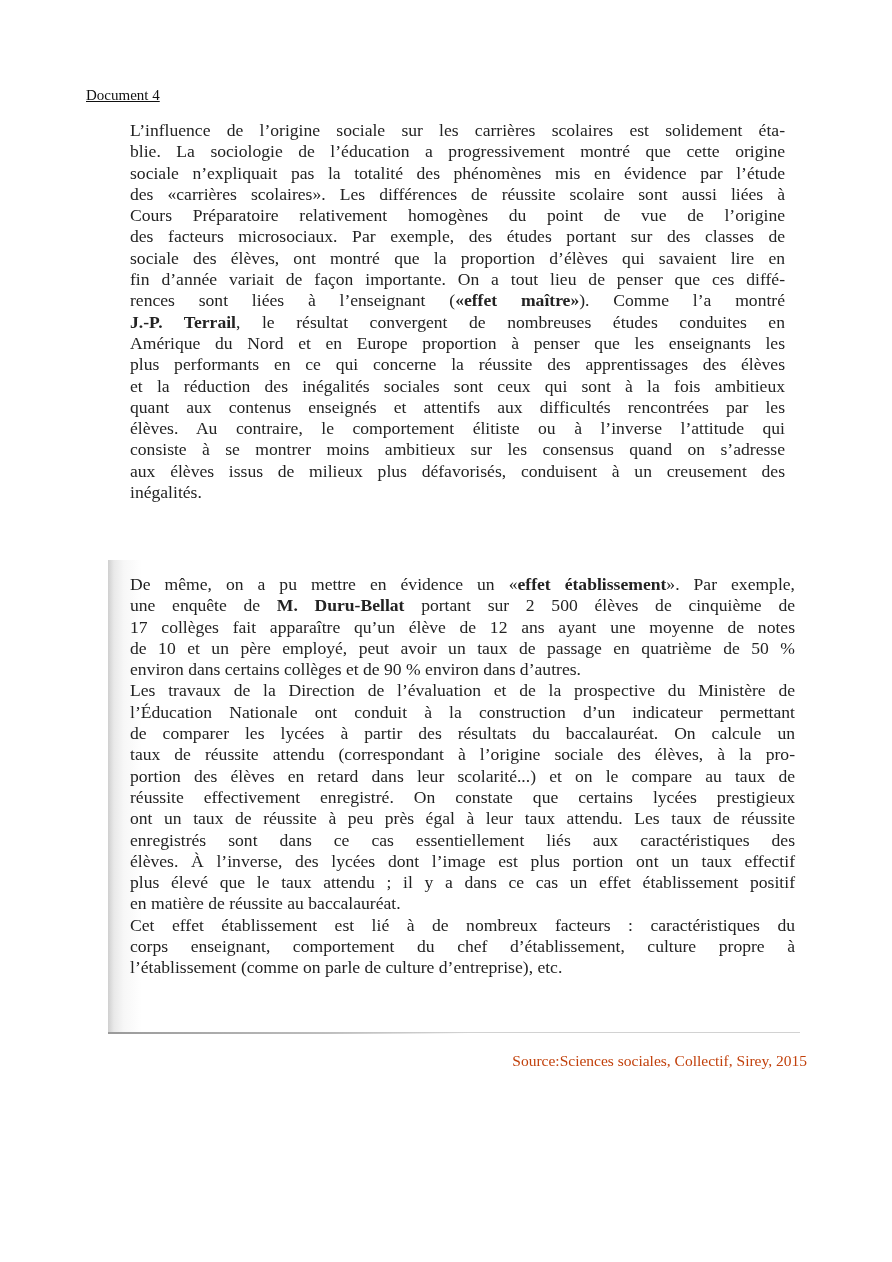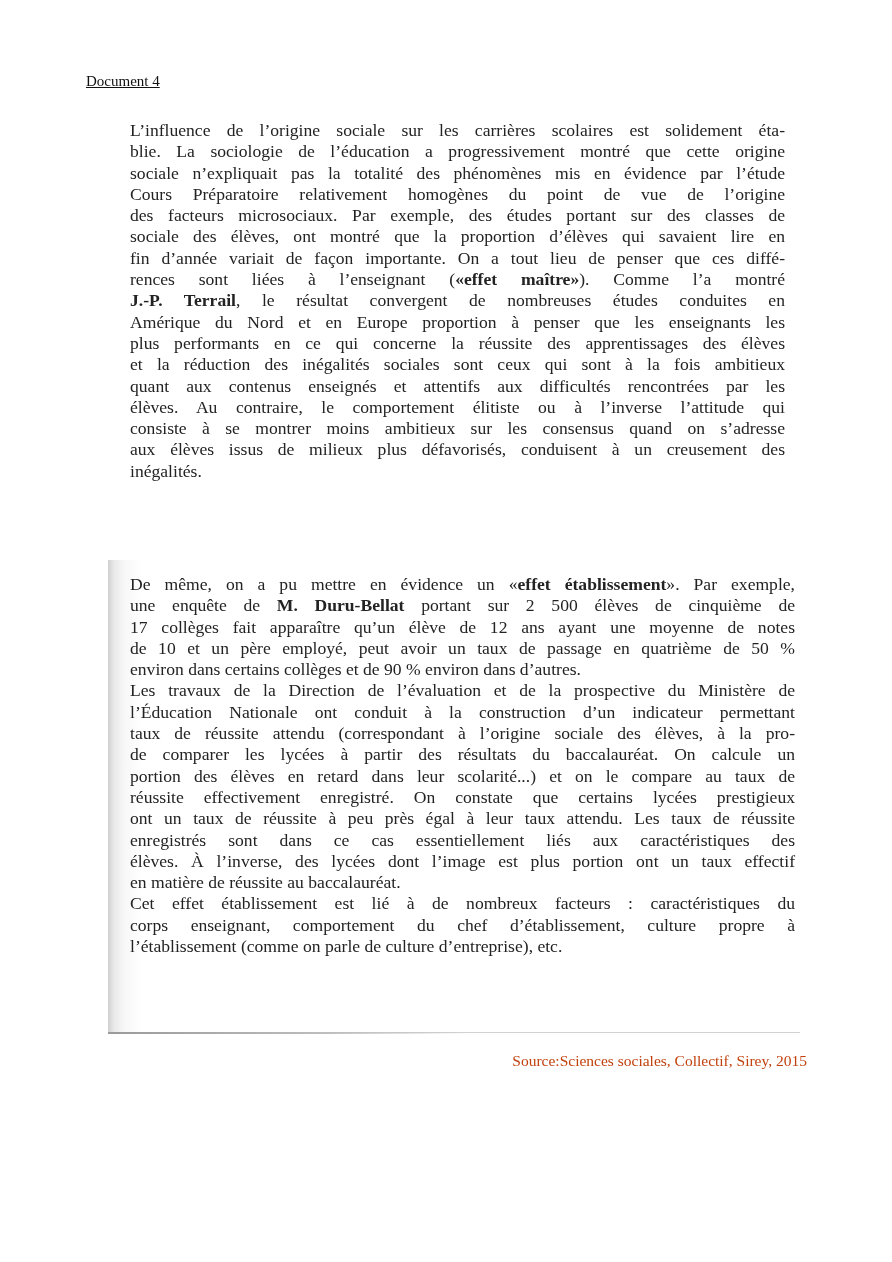--- a/index.html
+++ b/index.html
@@ -10,21 +10,21 @@
     body {
       width: 892px;
       height: 1262px;
       position: relative;
       overflow: hidden;
       color: #1c1c1c;
     }
     .doc-label {
       position: absolute;
       left: 86px;
-      top: 73px;
+      top: 87px;
       font-family: "Liberation Serif", serif;
       font-size: 15px;
       text-decoration: underline;
       color: #111;
     }
     .scan-block {
       position: absolute;
       font-family: "Liberation Serif", "DejaVu Serif", serif;
       font-size: 17.6px;
       line-height: 21.3px;
@@ -83,20 +83,21 @@
   </style>
 </head>
 <body>
 
 <div class="doc-label">Document 4</div>
 
 <div class="scan-block block-1">
   <span class="line">L’influence de l’origine sociale sur les carrières scolaires est solidement éta-</span>
   <span class="line">blie. La sociologie de l’éducation a progressivement montré que cette origine</span>
   <span class="line">sociale n’expliquait pas la totalité des phénomènes mis en évidence par l’étude</span>
+  <span class="line">des «carrières scolaires». Les différences de réussite scolaire sont aussi liées à</span>
   <span class="line">Cours Préparatoire relativement homogènes du point de vue de l’origine</span>
   <span class="line">des facteurs microsociaux. Par exemple, des études portant sur des classes de</span>
   <span class="line">sociale des élèves, ont montré que la proportion d’élèves qui savaient lire en</span>
   <span class="line">fin d’année variait de façon importante. On a tout lieu de penser que ces diffé-</span>
   <span class="line"><span>rences sont liées à l’enseignant (</span><span class="bold">«effet maître»</span><span>). Comme l’a montré</span></span>
   <span class="line"><span class="bold">J.-P. Terrail</span><span>, le résultat convergent de nombreuses études conduites en</span></span>
   <span class="line">Amérique du Nord et en Europe proportion à penser que les enseignants les</span>
   <span class="line">plus performants en ce qui concerne la réussite des apprentissages des élèves</span>
   <span class="line">et la réduction des inégalités sociales sont ceux qui sont à la fois ambitieux</span>
   <span class="line">quant aux contenus enseignés et attentifs aux difficultés rencontrées par les</span>
@@ -108,27 +109,28 @@
 
 <div class="block-2-wrap">
   <div class="scan-block block-2">
     <span class="line"><span>De même, on a pu mettre en évidence un «</span><span class="bold">effet établissement</span><span>». Par exemple,</span></span>
     <span class="line"><span>une enquête de </span><span class="bold">M. Duru-Bellat</span><span> portant sur 2 500 élèves de cinquième de</span></span>
     <span class="line">17 collèges fait apparaître qu’un élève de 12 ans ayant une moyenne de notes</span>
     <span class="line">de 10 et un père employé, peut avoir un taux de passage en quatrième de 50 %</span>
     <span class="line last">environ dans certains collèges et de 90 % environ dans d’autres.</span>
     <span class="line">Les travaux de la Direction de l’évaluation et de la prospective du Ministère de</span>
     <span class="line">l’Éducation Nationale ont conduit à la construction d’un indicateur permettant</span>
+    <span class="line">de comparer les lycées à partir des résultats du baccalauréat. On calcule un</span>
     <span class="line">taux de réussite attendu (correspondant à l’origine sociale des élèves, à la pro-</span>
-    <span class="line">de comparer les lycées à partir des résultats du baccalauréat. On calcule un</span>
     <span class="line">portion des élèves en retard dans leur scolarité...) et on le compare au taux de</span>
     <span class="line">réussite effectivement enregistré. On constate que certains lycées prestigieux</span>
     <span class="line">ont un taux de réussite à peu près égal à leur taux attendu. Les taux de réussite</span>
     <span class="line">enregistrés sont dans ce cas essentiellement liés aux caractéristiques des</span>
     <span class="line">élèves. À l’inverse, des lycées dont l’image est plus portion ont un taux effectif</span>
+    <span class="line">plus élevé que le taux attendu ; il y a dans ce cas un effet établissement positif</span>
     <span class="line last">en matière de réussite au baccalauréat.</span>
     <span class="line">Cet effet établissement est lié à de nombreux facteurs : caractéristiques du</span>
     <span class="line">corps enseignant, comportement du chef d’établissement, culture propre à</span>
     <span class="line last">l’établissement (comme on parle de culture d’entreprise), etc.</span>
   </div>
 </div>
 
 <div class="source">Source:Sciences sociales, Collectif, Sirey, 2015</div>
 
 </body></html>

